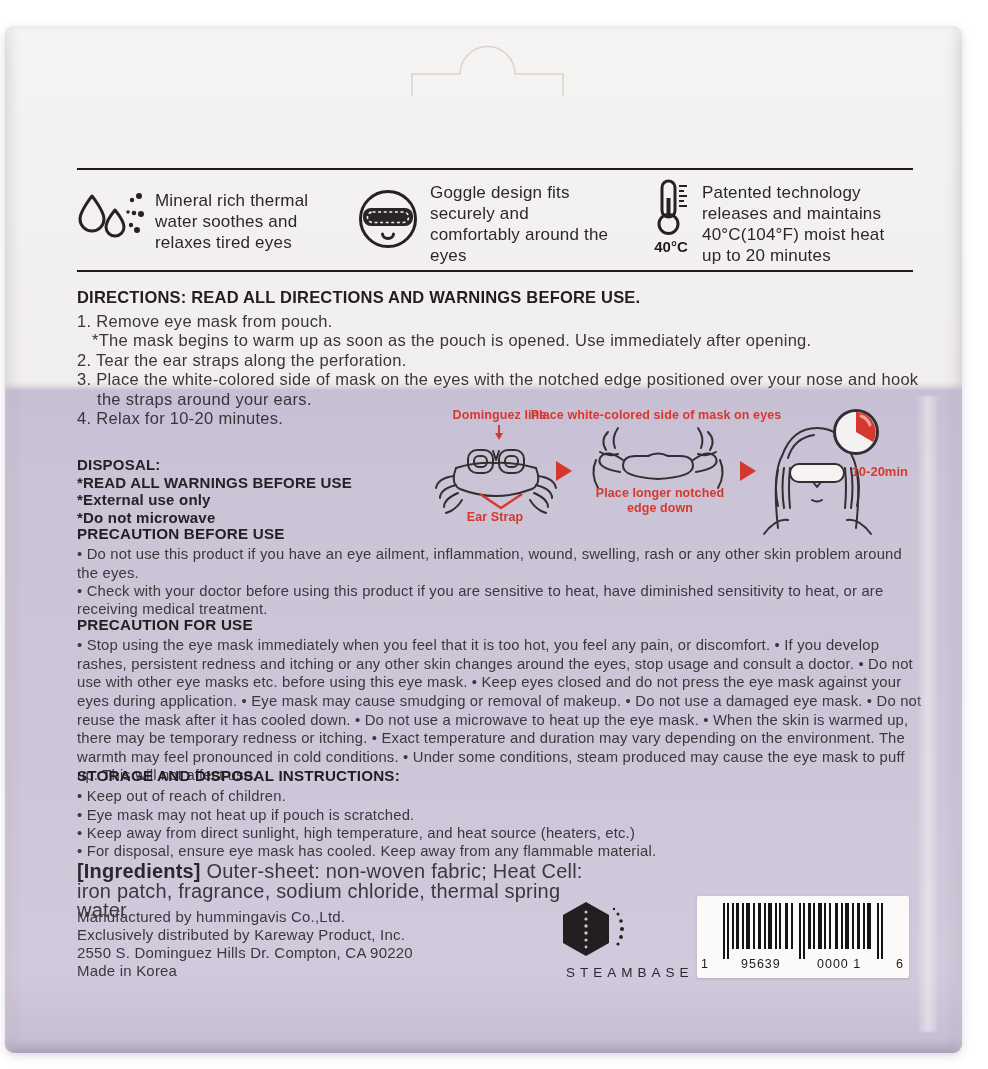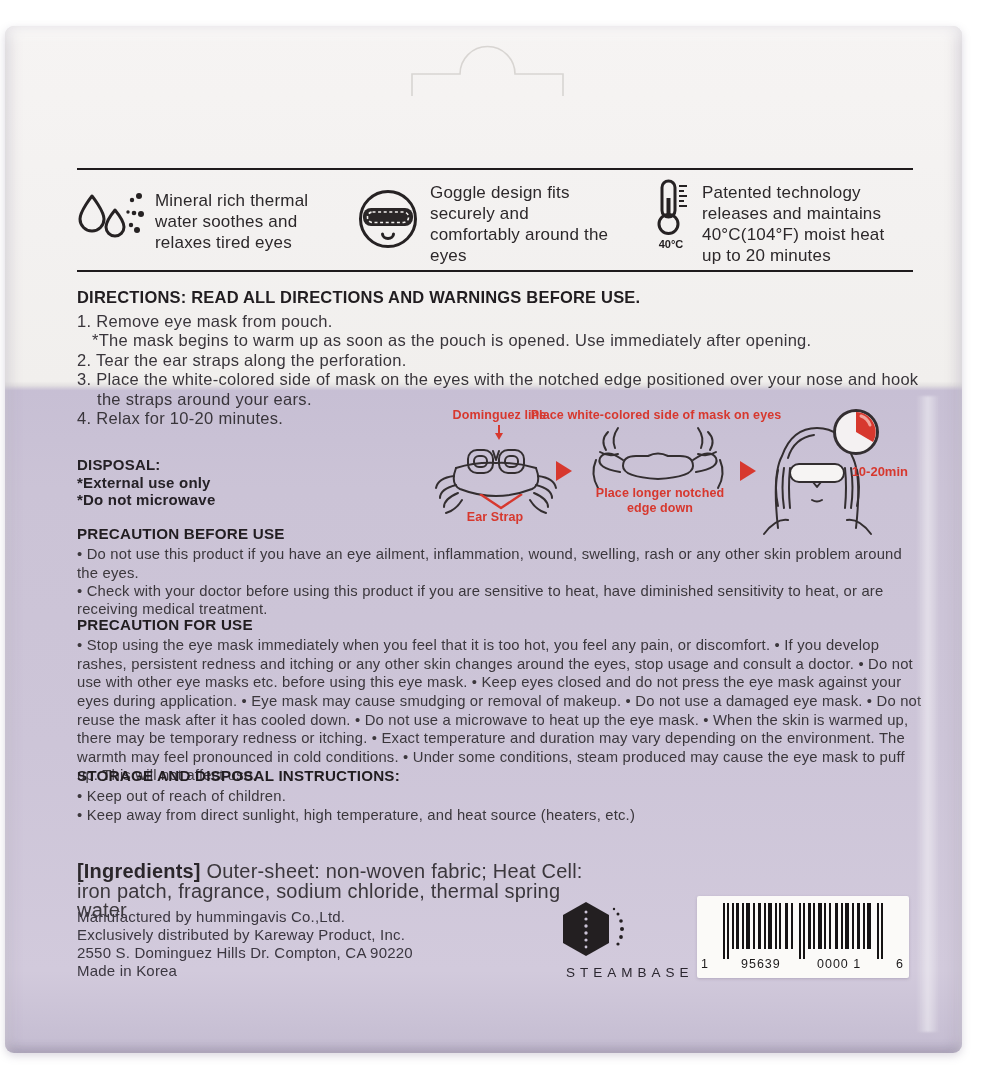--- a/index.html
+++ b/index.html
@@ -31,21 +31,21 @@
   }
   .hang-hole{position:absolute;left:402px;top:18px;}
   .rule{position:absolute;left:72px;width:836px;height:2px;background:#1f1b1d;}
   .rule-top{top:142px;}
   .rule-bottom{top:244px;}
   
   .icon-stroke{stroke:#262223;fill:none;stroke-width:3;stroke-linecap:round;stroke-linejoin:round;}
   .ftext{
     position:absolute;font-size:17px;line-height:21px;color:#2c282a;letter-spacing:0.2px;
   }
-  .temp-label{position:absolute;font-weight:700;font-size:11px;color:#211d1f;text-align:center;width:52px;}
+  .temp-label{position:absolute;font-weight:700;font-size:15px;color:#211d1f;text-align:center;width:52px;}
   
   .directions{position:absolute;left:72px;top:262px;width:848px;color:#39353b;
     font-size:16.5px;line-height:19.5px;letter-spacing:0.3px;}
   .dir-h{font-weight:700;color:#211d20;margin-bottom:4px;font-size:16.5px;letter-spacing:0.2px;}
   .step{padding-left:20px;text-indent:-20px;}
   .step.note{padding-left:15px;text-indent:0;}
   
   .warning{position:absolute;left:72px;top:430px;width:340px;
     font-size:15px;font-weight:700;line-height:17.5px;color:#252126;letter-spacing:0.2px;}
   
@@ -200,39 +200,42 @@
     <svg class="abs" style="left:400px;top:0px;" width="52" height="52" viewBox="0 0 52 52">
       <circle cx="26" cy="26" r="21.5" fill="#f4f1f2" stroke="#332e31" stroke-width="3"></circle>
       <path d="M26 26 L26 6 A20 20 0 0 1 43 36 Z" fill="#d7382e"></path>
       <path d="M31 10 A15 15 0 0 1 40 19" fill="none" stroke="#f0a49c" stroke-width="3" stroke-linecap="round"></path>
     </svg>
     <div class="dtime" style="left:392px;top:58px;width:86px;">10-20min</div>
   </div>
 
   <div class="warning">
     <div>DISPOSAL:</div>
+    <div>*READ ALL WARNINGS BEFORE USE</div>
     <div>*External use only</div>
     <div>*Do not microwave</div>
   </div>
 
   <div class="section sec-pb">
     <div class="sec-h">PRECAUTION BEFORE USE</div>
     <div>•  Do not use this product if you have an eye ailment, inflammation, wound, swelling, rash or any other skin problem around the eyes.</div>
     <div>•  Check with your doctor before using this product if you are sensitive to heat, have diminished sensitivity to heat, or are receiving medical treatment.</div>
   </div>
 
   <div class="section sec-pu">
     <div class="sec-h">PRECAUTION FOR USE</div>
     <div class="para">• Stop using the eye mask immediately when you feel that it is too hot, you feel any pain, or discomfort. • If you develop rashes, persistent redness and itching or any other skin changes around the eyes, stop usage and consult a doctor. • Do not use with other eye masks etc. before using this eye mask. • Keep eyes closed and do not press the eye mask against your eyes during application. • Eye mask may cause smudging or removal of makeup. • Do not use a damaged eye mask. • Do not reuse the mask after it has cooled down. • Do not use a microwave to heat up the eye mask. • When the skin is warmed up, there may be temporary redness or itching. • Exact temperature and duration may vary depending on the environment. The warmth may feel pronounced in cold conditions. • Under some conditions, steam produced may cause the eye mask to puff up. This will not affect use.</div>
   </div>
 
   <div class="section sec-st">
     <div class="sec-h">STORAGE AND DISPOSAL INSTRUCTIONS:</div>
     <div>•  Keep out of reach of children.</div>
+    <div>•  Eye mask may not heat up if pouch is scratched.</div>
     <div>•  Keep away from direct sunlight, high temperature, and heat source (heaters, etc.)</div>
+    <div>•  For disposal, ensure eye mask has cooled. Keep away from any flammable material.</div>
   </div>
 
   <div class="ingredients">
     <span class="b">[Ingredients]</span><span> Outer-sheet: non-woven fabric; Heat Cell: iron patch, fragrance, sodium chloride, thermal spring water</span>
   </div>
 
   <div class="manufacturer">
     <div>Manufactured by hummingavis Co.,Ltd.</div>
     <div>Exclusively distributed by Kareway Product, Inc.</div>
     <div>2550 S. Dominguez Hills Dr. Compton, CA 90220</div>

